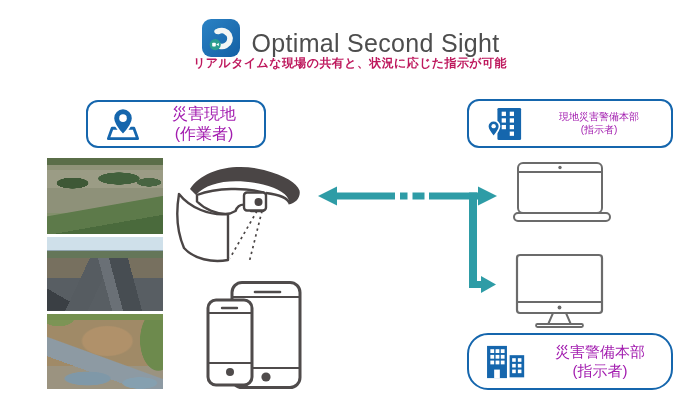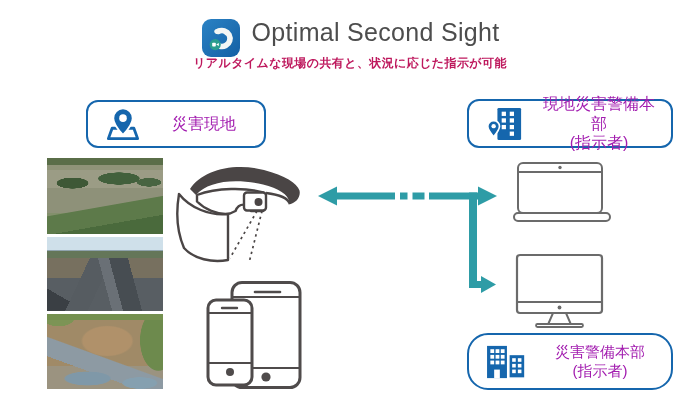--- a/index.html
+++ b/index.html
@@ -1,34 +1,34 @@
 <!DOCTYPE html>
 <html><head>
 <meta charset="utf-8">
 <style>
   html,body{margin:0;padding:0;background:#fff;}
   .canvas{
     position:relative;width:700px;height:408px;background:#fff;overflow:hidden;
     font-family:"Liberation Sans","DejaVu Sans",sans-serif;
   }
   
-  .header-row{position:absolute;left:0;right:0;top:18px;display:flex;justify-content:center;align-items:flex-start;gap:11px;}
+  .header-row{position:absolute;left:0;right:0;top:18px;display:flex;justify-content:center;align-items:flex-end;gap:11px;}
   .logo{width:40px;height:40px;flex:0 0 auto;}
   .app-title{font-size:25px;font-weight:500;color:#4d4d4d;letter-spacing:.3px;white-space:nowrap;}
   .subtitle{position:absolute;left:0;right:0;top:55px;text-align:center;font-size:12px;font-weight:700;color:#be185d;letter-spacing:.4px;}
   
   .node-box{
     position:absolute;box-sizing:border-box;border:2.5px solid #1566ad;border-radius:12px;background:#fff;
     display:flex;align-items:center;padding:0 10px 0 16px;gap:12px;
   }
   .node-box .txt{flex:1;text-align:center;color:#a21caf;font-weight:400;line-height:1.22;}
   .box-site{left:86px;top:100px;width:180px;height:48px;}
   .box-site .txt{font-size:16px;}
   .box-fieldhq{left:467px;top:99px;width:206px;height:49px;}
-  .box-fieldhq .txt{font-size:16px;}
+  .box-fieldhq .txt{font-size:10px;}
   .box-mainhq{left:467px;top:333px;width:206px;height:57px;border-radius:21px;}
   .box-mainhq .txt{font-size:15px;}
   .node-icon{flex:0 0 auto;display:block;}
   
   .photo{position:absolute;left:47px;width:116px;}
   .photo1{top:158px;height:76px;
     background:
       radial-gradient(ellipse 26px 9px at 22% 33%, #3e5836 0 60%, transparent 62%),
       radial-gradient(ellipse 34px 10px at 62% 27%, #42603c 0 60%, transparent 62%),
       radial-gradient(ellipse 20px 7px at 88% 32%, #486441 0 60%, transparent 62%),
@@ -91,20 +91,21 @@
   <div class="photo photo3"></div>
 
   <div class="node-box box-site">
     <svg class="node-icon" width="38" height="34" viewBox="0 0 40 36">
       <path d="M8.5,22.5 L31.5,22.5 L35.5,33.5 L4.5,33.5 Z" fill="none" stroke="#1566ad" stroke-width="3" stroke-linejoin="round"></path>
       <path d="M20,1.5 C14.2,1.5 9.7,6 9.7,11.8 C9.7,18.5 20,29.5 20,29.5 C20,29.5 30.3,18.5 30.3,11.8 C30.3,6 25.8,1.5 20,1.5 Z" fill="#1566ad" stroke="#fff" stroke-width="2"></path>
       <circle cx="20" cy="11.8" r="4" fill="#fff"></circle>
     </svg>
     <div class="txt">
       <div>災害現地</div>
+      <div>(作業者)</div>
     </div>
   </div>
 
   <div class="node-box box-fieldhq">
     <svg class="node-icon" width="40" height="36" viewBox="0 0 40 38">
       <rect x="12" y="2" width="25" height="34" rx="1.5" fill="#1566ad"></rect>
       <g fill="#fff">
         <rect x="16.5" y="6" width="4.5" height="4.5"></rect>
           <rect x="25" y="6" width="4.5" height="4.5"></rect>
         <rect x="16.5" y="13" width="4.5" height="4.5"></rect>

